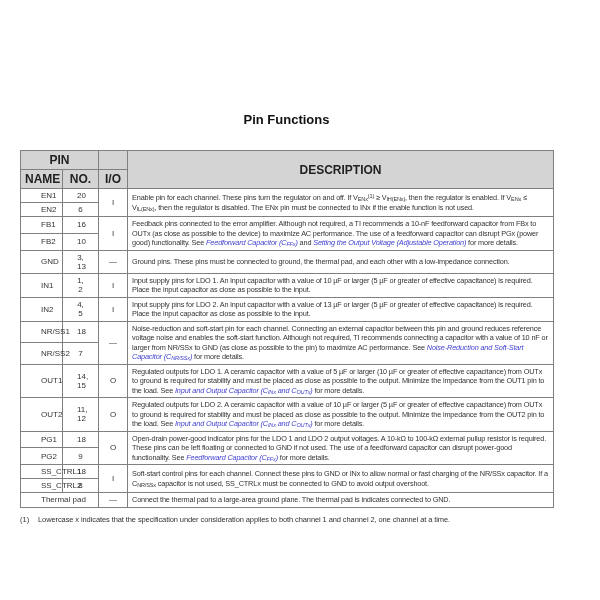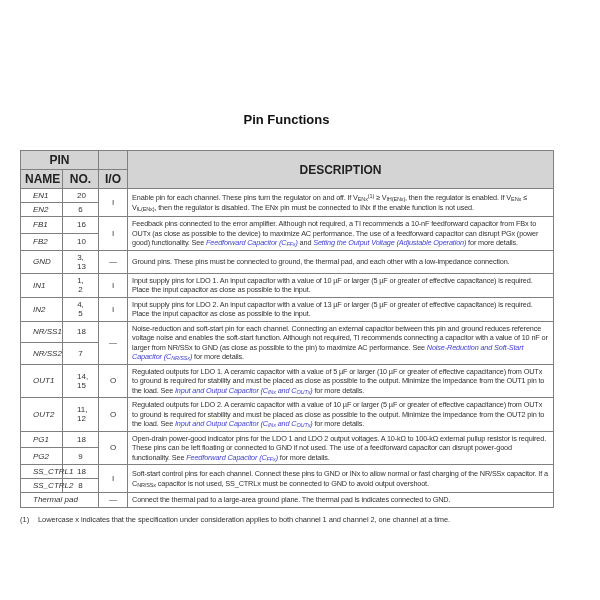--- a/index.html
+++ b/index.html
@@ -30,21 +30,21 @@
   }
   .pin-table thead th {
     background: #d4d4d4;
     font-size: 12px;
     font-weight: bold;
     color: #222222;
     padding: 2px 3px;
     text-align: center;
   }
   .pin-table thead th.h-name { text-align: left; padding-left: 4px; margin-left: 8px; }
-  td.name { font-size: 8px; padding: 2px 3px 2px 12px; text-align: left; white-space: nowrap; font-style: italic; }
+  td.name { font-size: 8px; padding: 2px 3px 2px 20px; text-align: left; white-space: nowrap; }
   td.no   { font-size: 8px; text-align: center; padding: 2px 14px; }
   td.io   { font-size: 8px; text-align: center; padding: 2px 1px; }
   td.desc {
     font-size: 7.3px;
     line-height: 9.5px;
     letter-spacing: -0.15px;
     padding: 2px 4px;
     text-align: left;
     color: #333333;
   }

